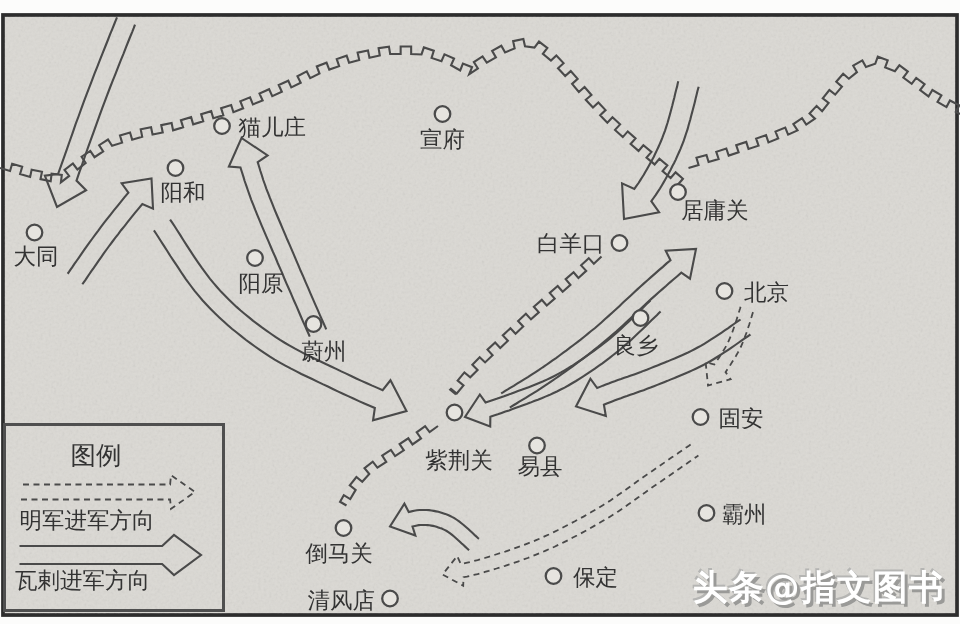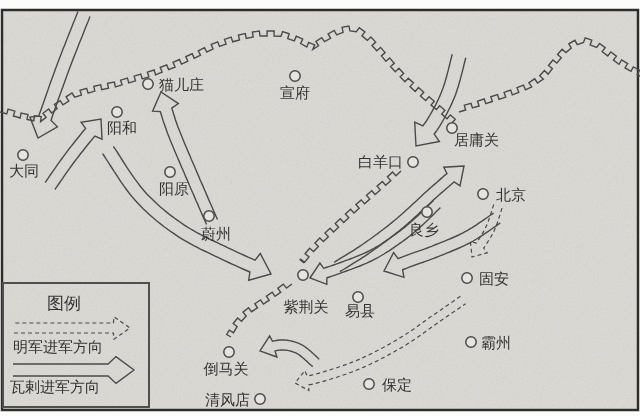--- a/index.html
+++ b/index.html
@@ -120,13 +120,14 @@
       </g>
       <g>
         <rect x="3" y="283" width="146" height="124" fill="none" stroke="#4f4f4f" stroke-width="2"></rect>
         <text x="64" y="309" text-anchor="middle" class="legend-title">图例</text>
         <path d="M14.0 333.0L22.3 333.0L30.6 333.0L38.9 333.0L47.1 333.0L55.4 333.0L63.7 333.0L72.0 333.0L80.3 333.0L88.6 333.0L96.9 333.0L105.1 333.0L113.4 333.0L114.0 339.2L130.0 328.0L114.0 316.8L113.4 323.0L105.1 323.0L96.9 323.0L88.6 323.0L80.3 323.0L72.0 323.0L63.7 323.0L55.4 323.0L47.1 323.0L38.9 323.0L30.6 323.0L22.3 323.0L14.0 323.0" fill="none" stroke="#4a4a4a" stroke-width="1.2" stroke-dasharray="4 3"></path>
         <text x="13" y="352" text-anchor="start" class="legend-label">明军进军方向</text>
         <path d="M13.0 376.0L21.6 376.0L30.3 376.0L38.9 376.0L47.6 376.0L56.2 376.0L64.9 376.0L73.5 376.0L82.1 376.0L90.8 376.0L99.4 376.0L108.1 376.0L116.0 383.4L134.0 370.0L116.0 356.6L108.1 364.0L99.4 364.0L90.8 364.0L82.1 364.0L73.5 364.0L64.9 364.0L56.2 364.0L47.6 364.0L38.9 364.0L30.3 364.0L21.6 364.0L13.0 364.0" fill="none" stroke="#4a4a4a" stroke-width="1.4"></path>
         <text x="10" y="392" text-anchor="start" class="legend-label">瓦剌进军方向</text>
       </g>
     </svg>
+  <div class="watermark">头条@指文图书</div>
 </div>
 
 </body></html>

